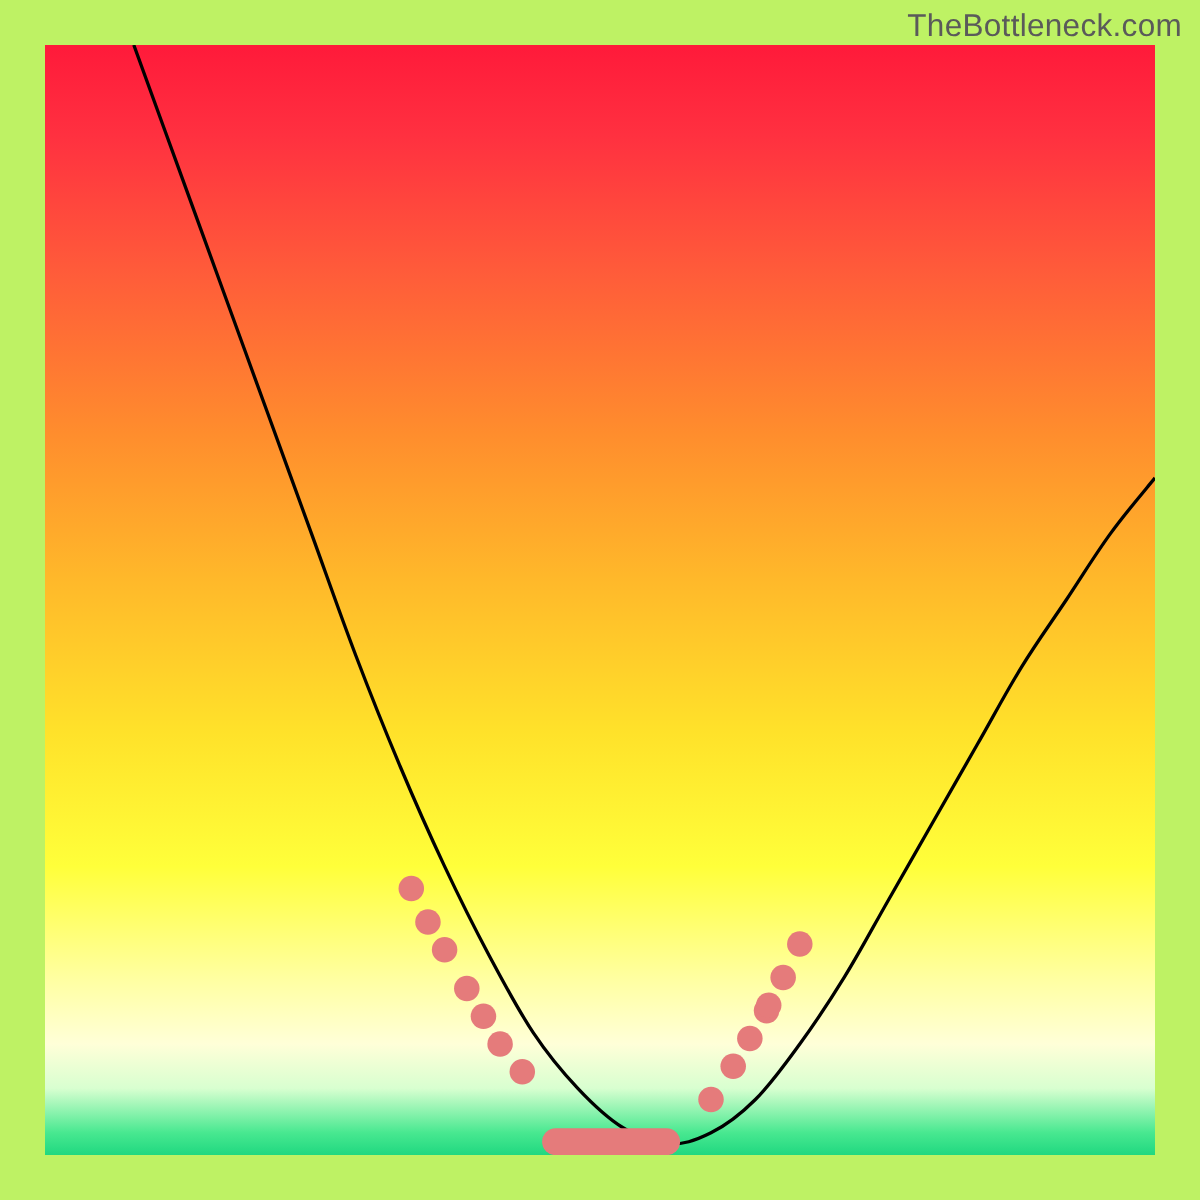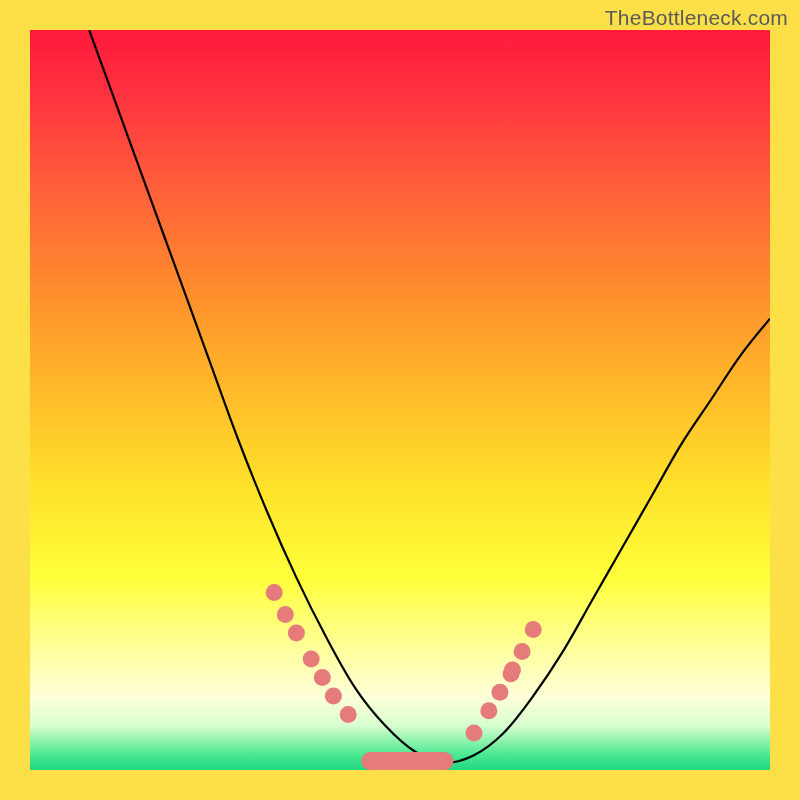--- a/index.html
+++ b/index.html
@@ -1,20 +1,20 @@
 <!DOCTYPE html>
 <html><head>
 <meta charset="utf-8">
 <style>
   * { margin: 0; padding: 0; box-sizing: border-box; }
   html, body { width: 800px; height: 800px; overflow: hidden; background: #000; }
   .outer {
     width: 800px;
     height: 800px;
-    background: #fde047;
+    background: #bef264;
     position: relative;
   }
   .plot {
     position: absolute;
     left: 30px;
     top: 30px;
     width: 740px;
     height: 740px;
     background: linear-gradient(to bottom,
       #ff1a3a 0%,

